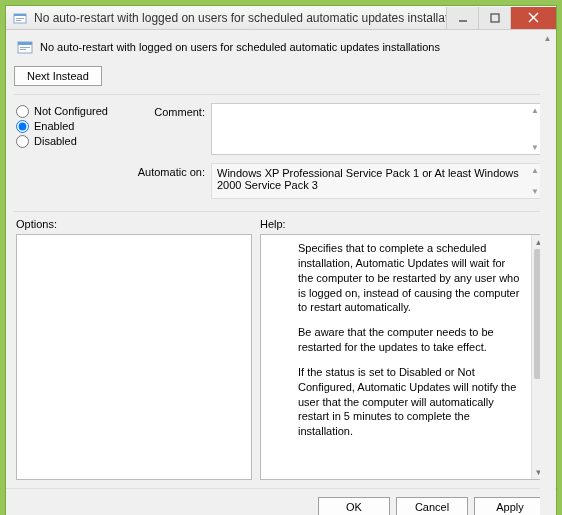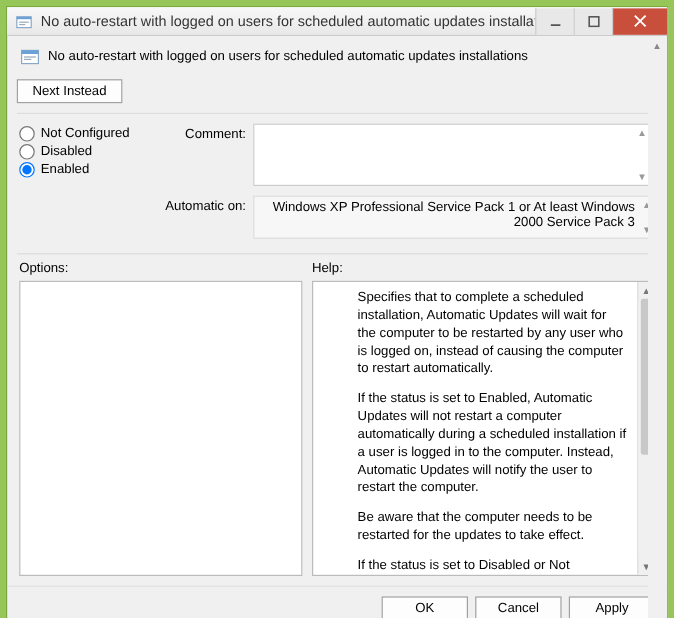--- a/index.html
+++ b/index.html
@@ -74,21 +74,20 @@
     flex:1; height: 52px;
     background: #fff; border: 1px solid #ccc;
     position: relative;
   }
   .supported-box {
     flex:1; height: 36px;
     background: #f7f7f7; border: 1px solid #ddd;
     padding: 3px 16px 3px 5px;
     font-size: 11px;
     position: relative;
-    text-align: right;
   }
   .scroll-chevrons {
     position:absolute; right:2px; top:0; bottom:0;
     width: 12px; display:flex; flex-direction:column; justify-content:space-between;
     color:#999; font-size:8px; padding:2px 0;
   }
   .panes {
     display:flex; gap:8px;
     padding: 6px 10px 8px 10px;
   }
@@ -192,26 +191,26 @@
 
   <hr class="hr">
 
   <div class="configarea">
     <div class="radios">
       <label class="radio-row">
         <input type="radio" name="cfg" style="">
         <span>Not Configured</span>
       </label>
       <label class="radio-row">
+        <input type="radio" name="cfg" checked="" style="">
+        <span>Enabled</span>
+      </label>
+      <label class="radio-row">
         <input type="radio" name="cfg" style="">
         <span>Disabled</span>
-      </label>
-      <label class="radio-row">
-        <input type="radio" name="cfg" checked="" style="">
-        <span>Enabled</span>
       </label>
     </div>
     <div class="fields">
       <div class="field-row">
         <div class="field-label">Comment:</div>
         <div class="comment-box">
           <span></span>
           <div class="scroll-chevrons">
               <span>▲</span>
               <span>▼</span>
@@ -236,21 +235,20 @@
   <div class="panes">
     <div class="pane options">
       <div class="pane-label">Options:</div>
       <div class="pane-box"></div>
     </div>
     <div class="pane help">
       <div class="pane-label">Help:</div>
       <div class="help-box">
         <div class="help-content">
           <p>Specifies that to complete a scheduled installation, Automatic Updates will wait for the computer to be restarted by any user who is logged on, instead of causing the computer to restart automatically.</p>
-          <p>If the status is set to Enabled, Automatic Updates will not restart a computer automatically during a scheduled installation if a user is logged in to the computer. Instead, Automatic Updates will notify the user to restart the computer.</p>
           <p>Be aware that the computer needs to be restarted for the updates to take effect.</p>
           <p>If the status is set to Disabled or Not Configured, Automatic Updates will notify the user that the computer will automatically restart in 5 minutes to complete the installation.</p>
 
         </div>
         <div class="help-scroll">
           <div class="arrow">▲</div>
           <div class="track">
               <div class="thumb"></div>
             </div>
           <div class="arrow">▼</div>

